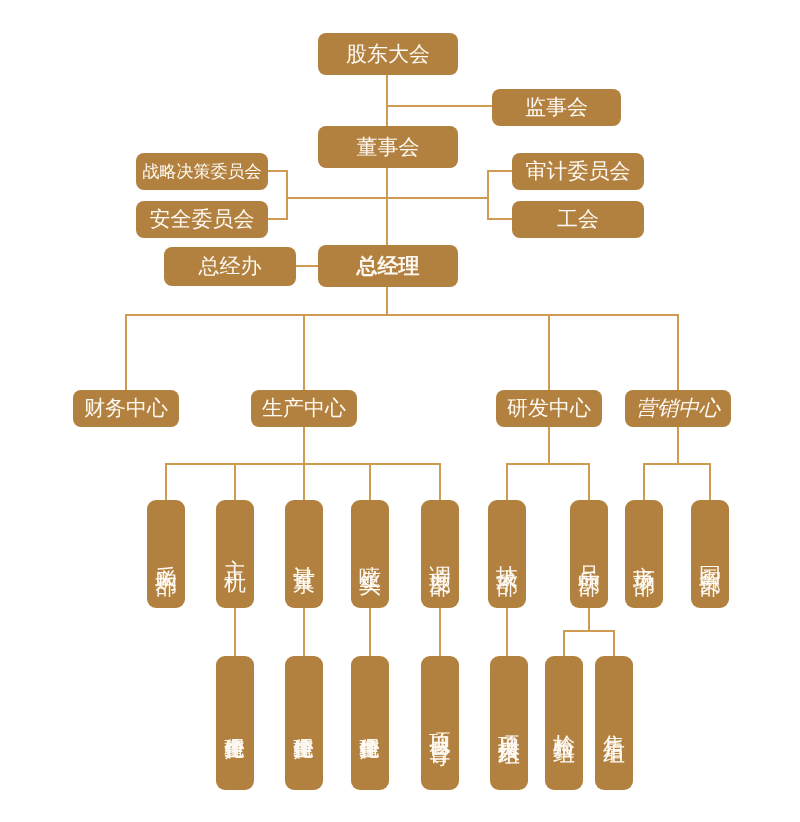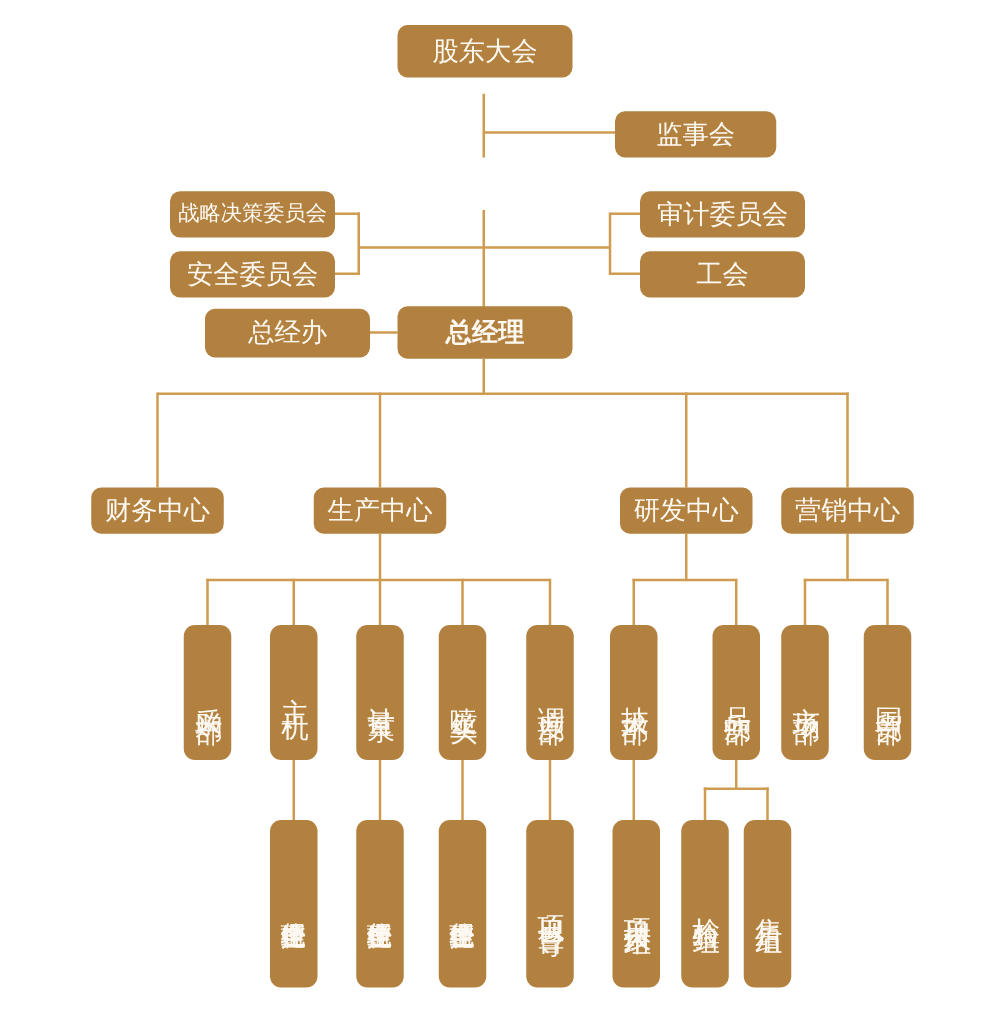--- a/index.html
+++ b/index.html
@@ -84,33 +84,34 @@
   <div class="vl" style="left:234px;top:608px;height:48px;"></div>
   <div class="vl" style="left:303px;top:608px;height:48px;"></div>
   <div class="vl" style="left:369px;top:608px;height:48px;"></div>
   <div class="vl" style="left:439px;top:608px;height:48px;"></div>
   <div class="vl" style="left:506px;top:608px;height:48px;"></div>
   <div class="vl" style="left:588px;top:608px;height:24px;"></div>
   <div class="hl" style="left:563px;top:630px;width:52px;"></div>
   <div class="vl" style="left:563px;top:630px;height:26px;"></div>
   <div class="vl" style="left:613px;top:630px;height:26px;"></div>
 
-  <div class="node" style="left:318px;top:20px;width:140px;height:42px;">股东大会</div>
+  <div class="node" style="left:318px;top:33px;width:140px;height:42px;">股东大会</div>
   <div class="node" style="left:492px;top:89px;width:129px;height:37px;">监事会</div>
+  <div class="node" style="left:318px;top:126px;width:140px;height:42px;">董事会</div>
   <div class="node fs-s" style="left:136px;top:153px;width:132px;height:37px;">战略决策委员会</div>
   <div class="node" style="left:136px;top:201px;width:132px;height:37px;">安全委员会</div>
   <div class="node" style="left:512px;top:153px;width:132px;height:37px;">审计委员会</div>
   <div class="node" style="left:512px;top:201px;width:132px;height:37px;">工会</div>
   <div class="node" style="left:136px;top:247px;width:132px;height:39px;margin-left:28px;">总经办</div>
   <div class="node" style="left:318px;top:245px;width:140px;height:42px;font-weight:bold;">总经理</div>
 
   <div class="node" style="left:73px;top:390px;width:106px;height:37px;">财务中心</div>
   <div class="node" style="left:251px;top:390px;width:106px;height:37px;">生产中心</div>
   <div class="node" style="left:496px;top:390px;width:106px;height:37px;">研发中心</div>
-  <div class="node" style="left:625px;top:390px;width:106px;height:37px;">营销中心</div>
+  <div class="node" style="left:625px;top:390px;width:106px;height:37px;font-style:italic;">营销中心</div>
 
   <div class="node vnode v3" style="left:147px;top:500px;width:38px;height:108px;">采购部</div>
   <div class="node vnode v2" style="left:216px;top:500px;width:38px;height:108px;">主机</div>
   <div class="node vnode v3" style="left:285px;top:500px;width:38px;height:108px;">计量泵</div>
   <div class="node vnode v3" style="left:351px;top:500px;width:38px;height:108px;">喷丝头</div>
   <div class="node vnode v3" style="left:421px;top:500px;width:38px;height:108px;">调度部</div>
   <div class="node vnode v3" style="left:488px;top:500px;width:38px;height:108px;">技术部</div>
   <div class="node vnode v3" style="left:570px;top:500px;width:38px;height:108px;">品质部</div>
   <div class="node vnode v3" style="left:625px;top:500px;width:38px;height:108px;">市场部</div>
   <div class="node vnode v3" style="left:691px;top:500px;width:38px;height:108px;">国贸部</div>

